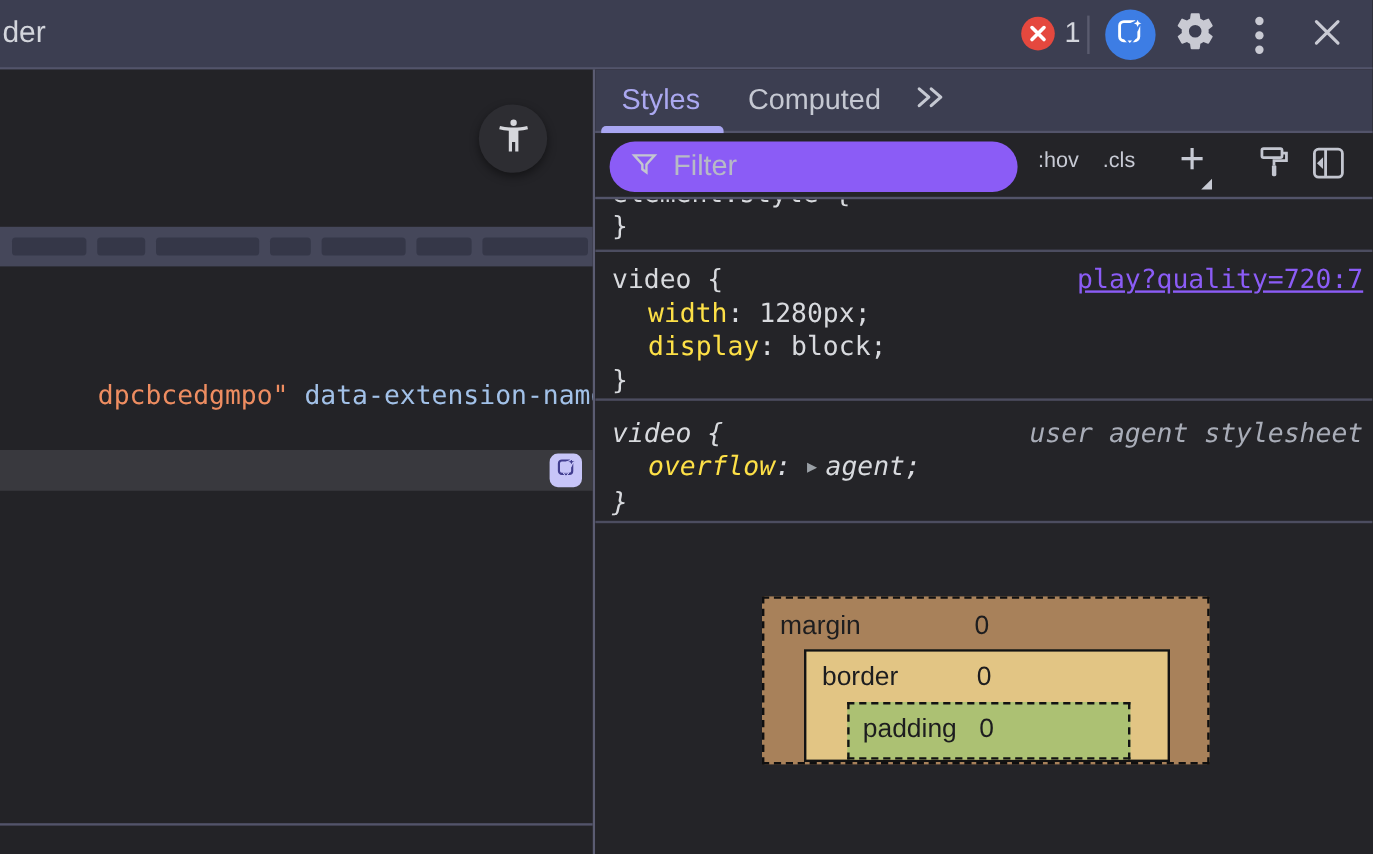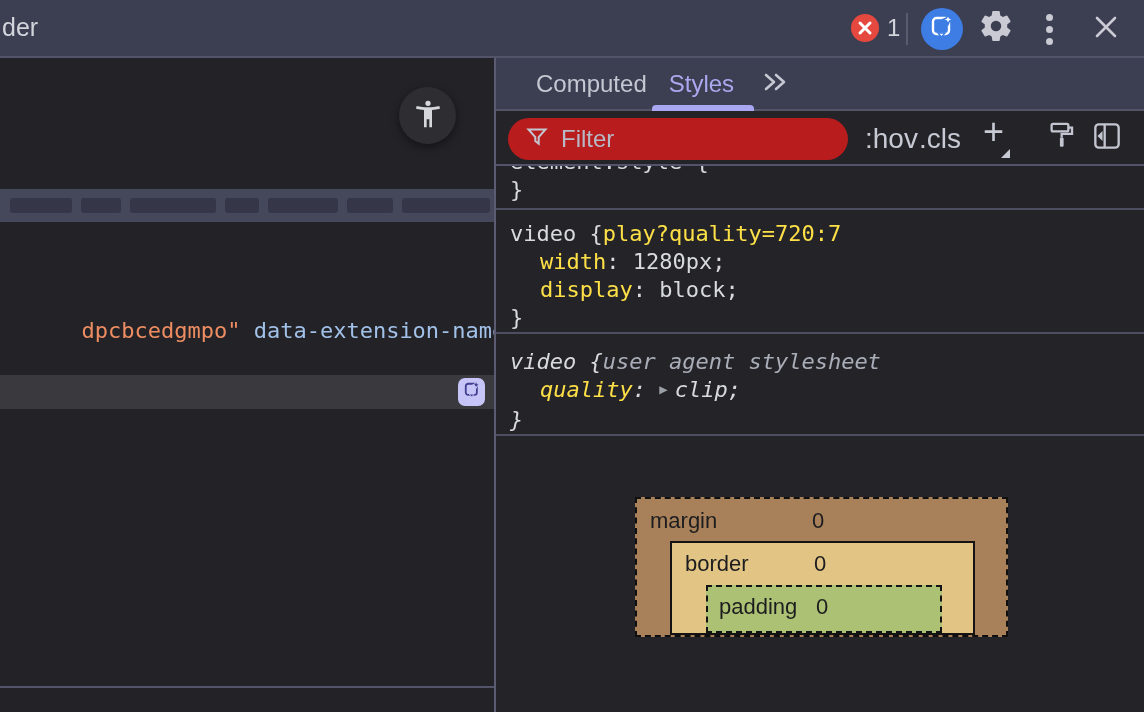--- a/index.html
+++ b/index.html
@@ -49,43 +49,43 @@
   .sidebar-tabs { height:53px; flex:none; background:#3c3e51; border-bottom:2px solid #53546a;
     display:flex; align-items:center; position:relative; }
   .tab { font-size:24px; color:#c5c8d2; margin-left:40px; height:100%; display:flex; align-items:center; position:relative; cursor:default; }
   .tab.first { margin-left:22px; }
   .tab.active { color:#aba8f0; }
   .tab.active::after { content:""; position:absolute; bottom:-2px; left:-17px; right:-20px; height:6px;
     border-radius:4px 4px 0 0; background:#a9a6f2; }
   .more-tabs { margin-left:28px; display:flex; align-items:center; }
   .sidebar-toolbar { height:55px; flex:none; border-bottom:2px solid #53546a; position:relative; background:#242428; }
   .filter-pill { position:absolute; left:12px; top:7px; width:340px; height:42px; border-radius:21px;
-    background:#b91c1c; display:flex; align-items:center; padding-left:17px; gap:12px; }
+    background:#8b5cf6; display:flex; align-items:center; padding-left:17px; gap:12px; }
   .filter-input { background:transparent; border:none; outline:none; font-size:24px; color:#e8eaed;
     width:260px; font-family:"Liberation Sans","DejaVu Sans",sans-serif; }
   .filter-input::placeholder { color:#b7bac6; }
-  .tb-text-btn { position:absolute; top:12px; font-size:28px; color:#c7cad4; cursor:default; }
+  .tb-text-btn { position:absolute; top:12px; font-size:18px; color:#c7cad4; cursor:default; }
   .hov-btn { left:369px; } .cls-btn { left:423px; }
   .add-btn { position:absolute; left:487px; top:0px; font-size:36px; font-weight:300; color:#c7cad4; cursor:default; }
   .corner-caret { position:absolute; left:505px; top:38px; width:0; height:0;
     border-left:9px solid transparent; border-bottom:9px solid #c7cad4; }
   .paint-btn { position:absolute; left:549px; top:9px; width:34px; height:36px;
     display:flex; align-items:center; justify-content:center; }
   .collapse-btn { position:absolute; left:594px; top:9px; width:34px; height:36px;
     display:flex; align-items:center; justify-content:center; }
   
   .styles-scroll { flex:1; position:relative; overflow:hidden;
     font-family:"DejaVu Sans Mono","Liberation Mono",monospace; font-size:22px; line-height:28px; color:#d8dade; }
   .sec { border-bottom:2px solid #4c4d60; }
   .sec-elstyle { height:44px; overflow:hidden; padding-left:14px; }
   .sec-elstyle .clipped { margin-top:-18px; }
   .sec-video { padding-top:10px; }
   .sec-ua { padding-top:14px; }
-  .selrow { display:flex; justify-content:flex-start; padding:0 8px 0 14px; }
-  .origin-link { color:#fde047; white-space:pre; }
+  .selrow { display:flex; justify-content:space-between; padding:0 8px 0 14px; }
+  .origin-link { text-decoration:underline; color:#8b5cf6; white-space:pre; }
   .origin-plain { color:#a9adb8; white-space:pre; }
   .decl { padding-left:44px; }
   .prop { color:#fde047; }
   .brace { padding-left:14px; }
   .ua { font-style:italic; }
   .swatch { display:inline-block; width:20px; height:20px; background:#000; border:2px solid #ababab;
     vertical-align:-2px; margin-right:7px; }
   .tri { display:inline-block; font-size:14px; color:#9aa0a6; margin-right:7px; font-style:normal;
     transform:translateY(-3px); }
   
@@ -192,22 +192,22 @@
     </div>
 
     <div class="left-bottom-divider"></div>
   </div>
 
   <div class="v-divider"></div>
 
   <div class="right-panel">
 
     <div class="sidebar-tabs">
+      <div class="tab first active">Styles</div>
       <div class="tab">Computed</div>
-      <div class="tab first active">Styles</div>
       <div class="more-tabs">
         <span>
           <svg width="26" height="26" viewBox="0 0 26 26">
             <path d="M4 6 l8 7 -8 7 M14 6 l8 7 -8 7" fill="none" stroke="#c5c8d2" stroke-width="2.6" stroke-linecap="round" stroke-linejoin="round"></path>
           </svg>
         </span>
       </div>
     </div>
 
     <div class="sidebar-toolbar">
@@ -263,21 +263,21 @@
         </div>
         <div class="brace">}</div>
       </div>
 
       <div class="sec sec-ua ua">
         <div class="selrow">
           <span>video {</span>
           <span class="origin-plain">user agent stylesheet</span>
         </div>
         <div class="decl">
-          <span class="prop">quality</span><span>: </span><span class="tri">▶</span><span>clip;</span>
+          <span class="prop">overflow</span><span>: </span><span class="tri">▶</span><span>agent;</span>
         </div>
         <div class="brace">}</div>
       </div>
 
       <div class="boxmodel" style="background-color: rgb(168, 129, 90);">
         <div class="bm-row bm-margin-row">
           <span>margin</span>
           <span class="bm-value">0</span>
         </div>
         <div class="bm-border-box" style="background-color: rgb(226, 197, 132);">

